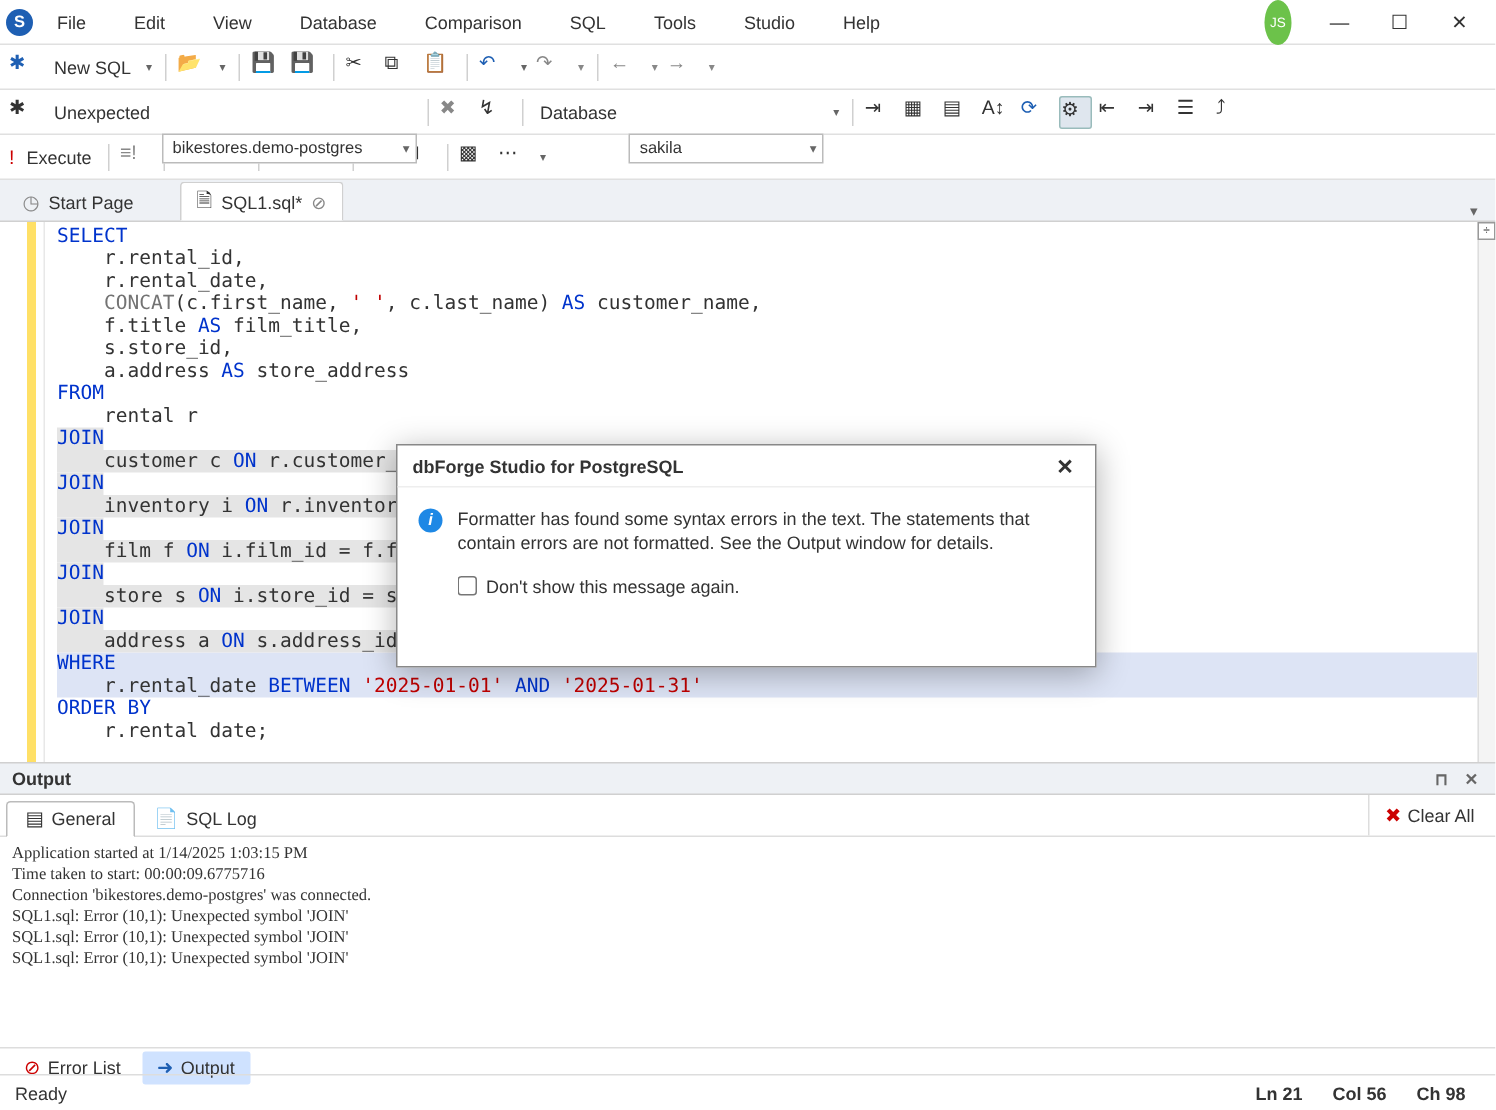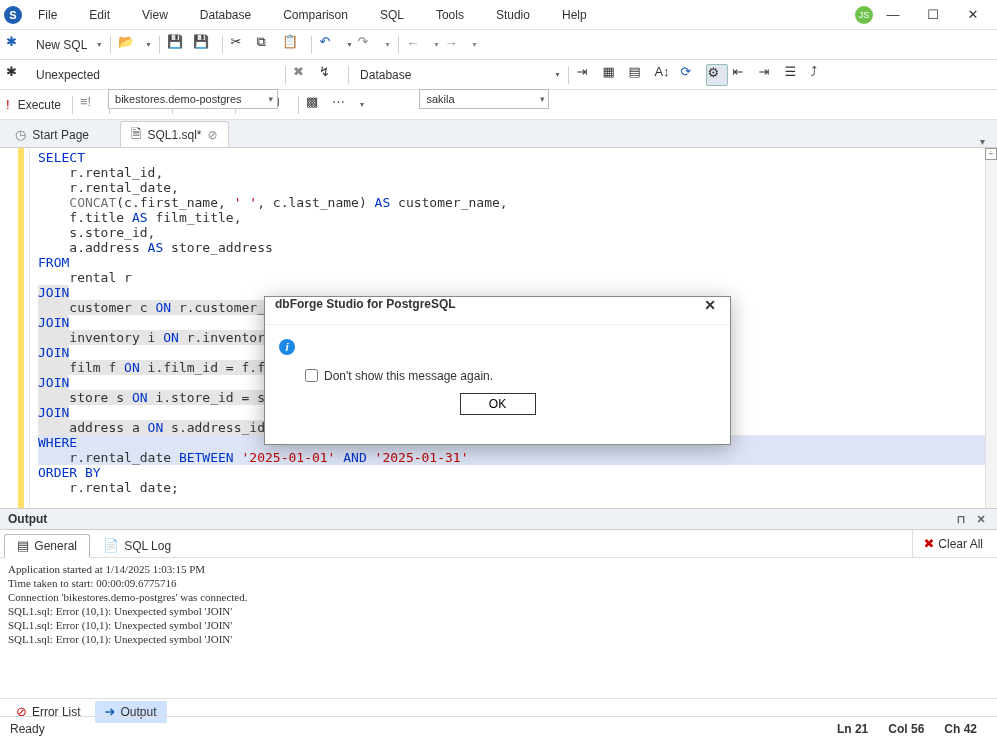--- a/index.html
+++ b/index.html
@@ -2,21 +2,21 @@
 <html><head>
 <meta charset="utf-8">
 <style>
 * { box-sizing: border-box; margin: 0; padding: 0; }
 body { font-family: "Segoe UI", Tahoma, sans-serif; font-size: 12px; color: #333; background: #fff; width: 997px; height: 740px; overflow: hidden; position: relative; }
 
 .titlebar { height: 30px; background: #fff; border-bottom: 1px solid #e0e0e0; display: flex; align-items: center; padding: 0 4px; }
 .app-logo { width: 18px; height: 18px; background: #1e5fb3; border-radius: 50%; display: flex; align-items: center; justify-content: center; color: #fff; font-weight: bold; font-size: 11px; margin-right: 8px; }
 .menu { display: flex; gap: 16px; flex: 1; }
 .menu-item { padding: 4px 8px; cursor: default; }
-.user-badge { width: 18px; height: 18px; background: #6cc24a; border-radius: 50%; color: #fff; font-size: 9px; display: flex; align-items: center; justify-content: center; }
+.user-badge { width: 18px; height: 30px; background: #6cc24a; border-radius: 50%; color: #fff; font-size: 9px; display: flex; align-items: center; justify-content: center; margin-right: 12px; }
 .win-btns { display: flex; gap: 0; }
 .win-btn { width: 40px; height: 30px; display: flex; align-items: center; justify-content: center; font-size: 13px; }
 
 .toolbar { height: 30px; border-bottom: 1px solid #e0e0e0; display: flex; align-items: center; padding: 0 6px; gap: 4px; }
 .tb-sep { width: 1px; height: 18px; background: #d0d0d0; margin: 0 3px; }
 .tb-btn { width: 22px; height: 22px; display: flex; align-items: center; justify-content: center; border-radius: 2px; }
 .tb-label { padding: 0 4px; font-size: 12px; }
 .tb-combo { height: 20px; border: 1px solid #bbb; background: #fff; padding: 0 18px 0 6px; min-width: 130px; display: flex; align-items: center; position: relative; font-size: 11px; margin-top: 48px; }
 .tb-combo::after { content: "▾"; position: absolute; right: 4px; font-size: 9px; color: #666; }
 .tb-dropdown-arrow { font-size: 8px; color: #666; padding: 0 2px; }
@@ -55,21 +55,21 @@
 .bottom-tabs { height: 26px; border-top: 1px solid #ddd; display: flex; align-items: center; padding: 0 6px; gap: 4px; }
 .bot-tab { height: 22px; padding: 0 10px; display: flex; align-items: center; gap: 5px; border-radius: 2px; }
 .bot-tab.active { background: #cfe2ff; }
 
 .statusbar { position: absolute; bottom: 0; left: 0; right: 0; height: 24px; border-top: 1px solid #ddd; display: flex; align-items: center; padding: 0 10px; font-size: 12px; }
 .status-spacer { flex: 1; }
 .status-seg { padding: 0 10px; font-weight: bold; }
 
 
 .dialog { position: absolute; left: 264px; top: 296px; width: 467px; height: 149px; background: #fff; border: 1px solid #888; box-shadow: 0 4px 20px rgba(0,0,0,0.3); z-index: 100; }
-.dlg-title { height: 28px; display: flex; align-items: flex-start; padding: 0 10px; font-weight: bold; font-size: 12px; border-bottom: 1px solid #eee; }
+.dlg-title { height: 28px; display: flex; align-items: center; padding: 0 10px; font-weight: bold; font-size: 12px; border-bottom: 1px solid #eee; }
 .dlg-title-spacer { flex: 1; }
 .dlg-close { width: 20px; text-align: center; font-size: 14px; }
 .dlg-body { padding: 14px 14px 8px; display: flex; gap: 10px; }
 .dlg-icon { width: 16px; height: 16px; border-radius: 50%; background: #1e88e5; color: #fff; font-size: 11px; font-weight: bold; display: flex; align-items: center; justify-content: center; flex-shrink: 0; font-style: italic; }
 .dlg-msg { font-size: 12px; line-height: 1.3; }
 .dlg-check { padding: 6px 14px 6px 40px; display: flex; align-items: flex-start; gap: 6px; font-size: 12px; }
 .dlg-check input { width: 13px; height: 13px; }
 .dlg-btns { display: flex; justify-content: center; padding: 4px 0 10px; }
 .dlg-ok { width: 76px; height: 22px; border: 1px solid #333; background: #fff; font-size: 12px; }
 
@@ -243,32 +243,30 @@
     <span class="ic ic-blue">➜</span>
     <span>Output</span>
   </div>
 </div>
 
 <div class="statusbar">
   <span>Ready</span>
   <div class="status-spacer"></div>
   <span class="status-seg">Ln 21</span>
   <span class="status-seg">Col 56</span>
-  <span class="status-seg">Ch 42</span>
+  <span class="status-seg">Ch 98</span>
 </div>
 
 <div class="dialog">
   <div class="dlg-title">
     <span>dbForge Studio for PostgreSQL</span>
     <div class="dlg-title-spacer"></div>
     <span class="dlg-close">✕</span>
   </div>
   <div class="dlg-body">
     <div class="dlg-icon">i</div>
+    <div class="dlg-msg">Formatter has found some syntax errors in the text. The statements that contain errors are not formatted. See the Output window for details.</div>
   </div>
   <div class="dlg-check">
     <input type="checkbox" style="">
     <span>Don't show this message again.</span>
   </div>
-  <div class="dlg-btns">
-    <button class="dlg-ok">OK</button>
-  </div>
 </div>
 
 </body></html>

